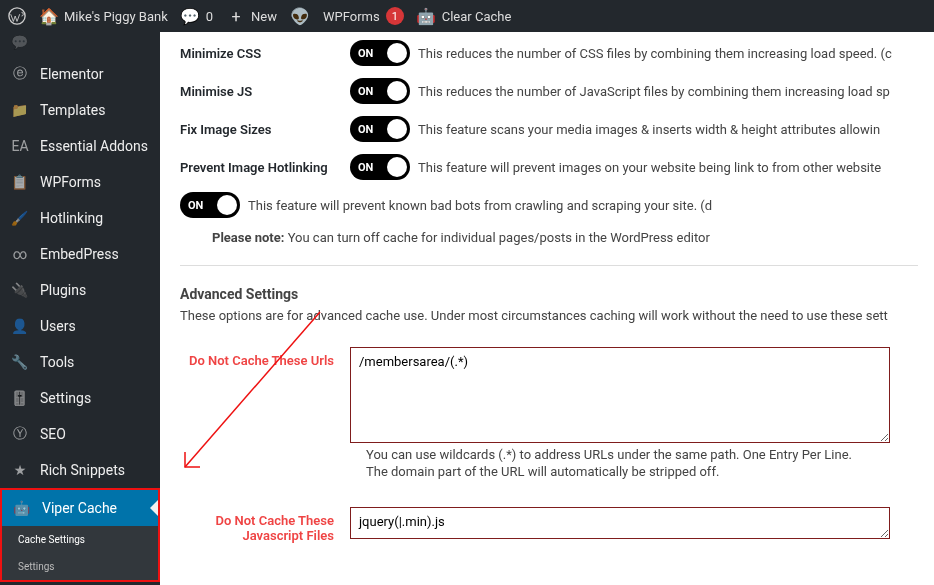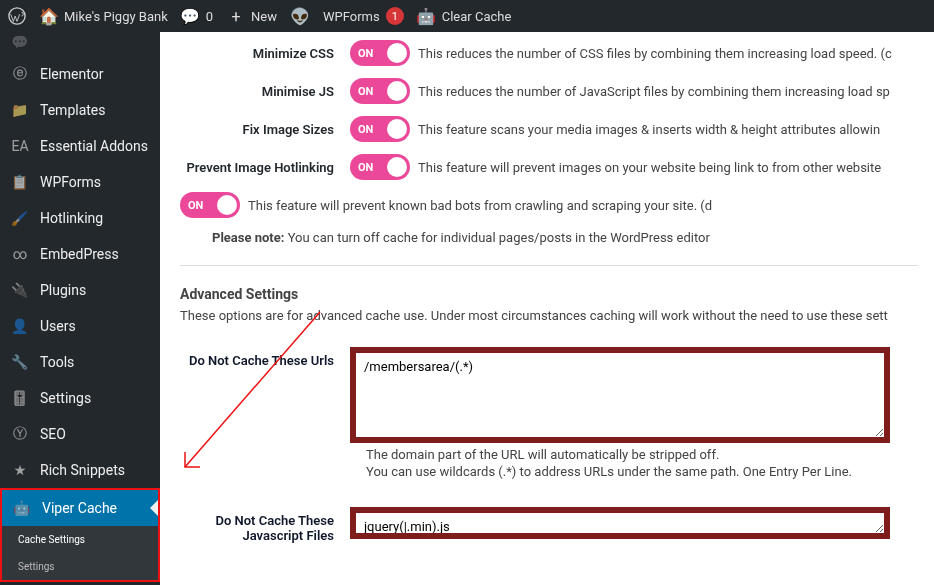--- a/index.html
+++ b/index.html
@@ -18,37 +18,37 @@
 .sidebar-item.current { background: #0073aa; color: #fff; position: relative; }
 .sidebar-item.current::after { content:""; position:absolute; right:0; top:50%; margin-top:-8px; border:8px solid transparent; border-right-color:#f1f1f1; }
 .submenu { background: #32373c; }
 .submenu .sub-item { padding: 8px 5px 8px 16px; font-size: 10px; color: #fff; cursor: pointer; }
 .submenu .sub-item.dim { color: #bbb; }
 .highlight-box { border: 2px solid #e11; }
 
 .content { flex: 1; background: #fff; padding: 8px 16px 16px 20px; overflow: hidden; position: relative; }
 
 .row { display: flex; align-items: center; margin-bottom: 12px; }
-.row .label { width: 170px; text-align: right; font-weight: 600; padding-right: 16px; font-size: 13px; color: #23282d; }
+.row .label { width: 170px; text-align: left; font-weight: 600; padding-right: 8px; font-size: 13px; color: #23282d; }
 .row .desc { margin-left: 8px; font-size: 13px; color: #444; white-space: nowrap; }
 
-.toggle { width: 60px; height: 26px; border-radius: 13px; background: #ec4899; position: relative; display: flex; align-items: center; padding-left: 8px; color: #fff; font-weight: 700; font-size: 11px; cursor: pointer; flex-shrink: 0; }
+.toggle { width: 60px; height: 26px; border-radius: 13px; background: #000000; position: relative; display: flex; align-items: center; padding-left: 8px; color: #fff; font-weight: 700; font-size: 11px; cursor: pointer; flex-shrink: 0; }
 .toggle::after { content:""; position:absolute; right:3px; top:3px; width:20px; height:20px; background:#fff; border-radius:50%; }
 
 .note-line { margin-top: 8px; margin-bottom: 20px; font-size: 13px; }
 .note-line strong { font-weight: 700; margin-left: 32px; }
 
 hr.sep { border: none; border-top: 1px solid #ddd; margin: 16px 0 20px; }
 
 .section-title { font-weight: 700; font-size: 14px; margin-bottom: 6px; }
 .section-desc { font-size: 13px; margin-bottom: 24px; }
 
 .field-row { display: flex; align-items: flex-start; margin-bottom: 4px; }
-.field-row .f-label { width: 170px; text-align: right; font-weight: 600; padding-right: 16px; padding-top: 6px; font-size: 13px; color: #0f172a; }
-.field-row textarea { width: 540px; height: 96px; border: 6px solid #7f1d1d; padding: 6px 8px; font-size: 13px; font-family: inherit; resize: both; }
+.field-row .f-label { width: 170px; text-align: right; font-weight: 600; padding-right: 16px; padding-top: 6px; font-size: 13px; color: #ef4444; }
+.field-row textarea { width: 540px; height: 96px; border: 1px solid #7f1d1d; padding: 6px 8px; font-size: 13px; font-family: inherit; resize: both; }
 .help-block { margin-left: 186px; font-size: 13px; color: #444; margin-bottom: 28px; }
 .help-block div { margin-bottom: 2px; }
 
 .arrow-svg { position: absolute; pointer-events: none; }
 </style>
 </head>
 <body>
 
 <div class="adminbar">
   <span class="ab-item">
@@ -184,22 +184,22 @@
     <hr class="sep">
 
     <div class="section-title">Advanced Settings</div>
     <div class="section-desc">These options are for advanced cache use. Under most circumstances caching will work without the need to use these sett</div>
 
     <div class="field-row">
       <div class="f-label">Do Not Cache These Urls</div>
       <textarea style="">/membersarea/(.*)</textarea>
     </div>
     <div class="help-block">
+      <div>You can use wildcards (.*) to address URLs under the same path. One Entry Per Line.</div>
       <div>The domain part of the URL will automatically be stripped off.</div>
-      <div>You can use wildcards (.*) to address URLs under the same path. One Entry Per Line.</div>
     </div>
 
     <div class="field-row">
       <div class="f-label">Do Not Cache These Javascript Files</div>
       <textarea style="height: 32px;">jquery(|.min).js</textarea>
     </div>
 
     <svg class="arrow-svg" style="left:0;top:260px" width="180" height="200">
       <line x1="160" y1="20" x2="25" y2="175" stroke="#e11" stroke-width="1.5"></line>
       <polyline points="25,160 25,175 40,175" fill="none" stroke="#e11" stroke-width="1.5"></polyline>

